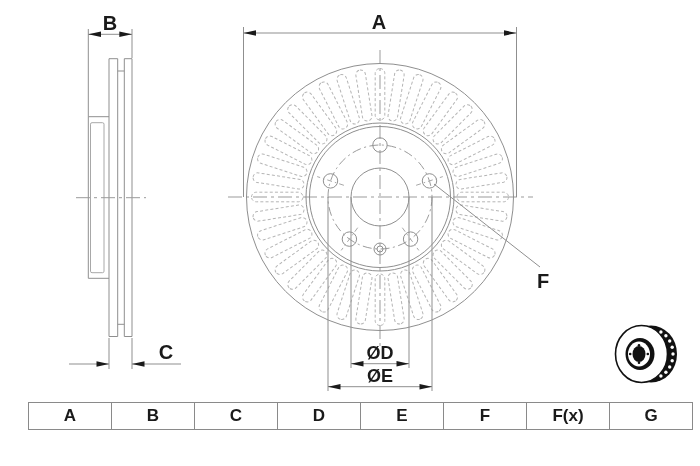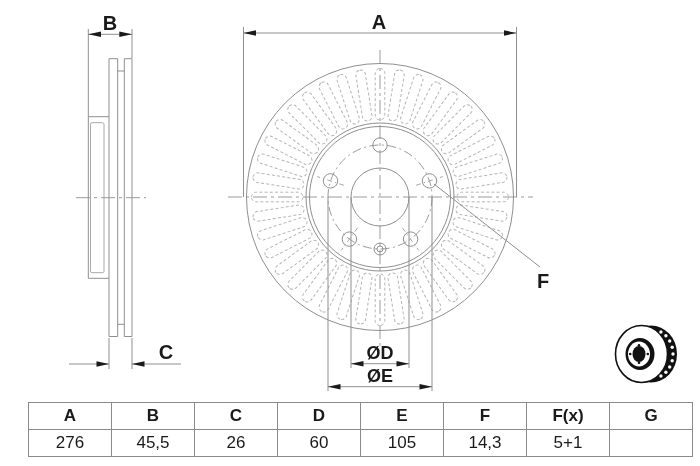--- a/index.html
+++ b/index.html
@@ -218,26 +218,16 @@
         <tr class="hdr">
       <td>A</td>
       <td>B</td>
       <td>C</td>
       <td>D</td>
       <td>E</td>
       <td>F</td>
       <td>F(x)</td>
       <td>G</td>
     </tr>
-    <tr>
-      <td>276</td>
-      <td>45,5</td>
-      <td>26</td>
-      <td>60</td>
-      <td>105</td>
-      <td>14,3</td>
-      <td>5+1</td>
-      <td></td>
-    </tr>
   </tbody>
     </table>
 
 </div>
 
 </body></html>

